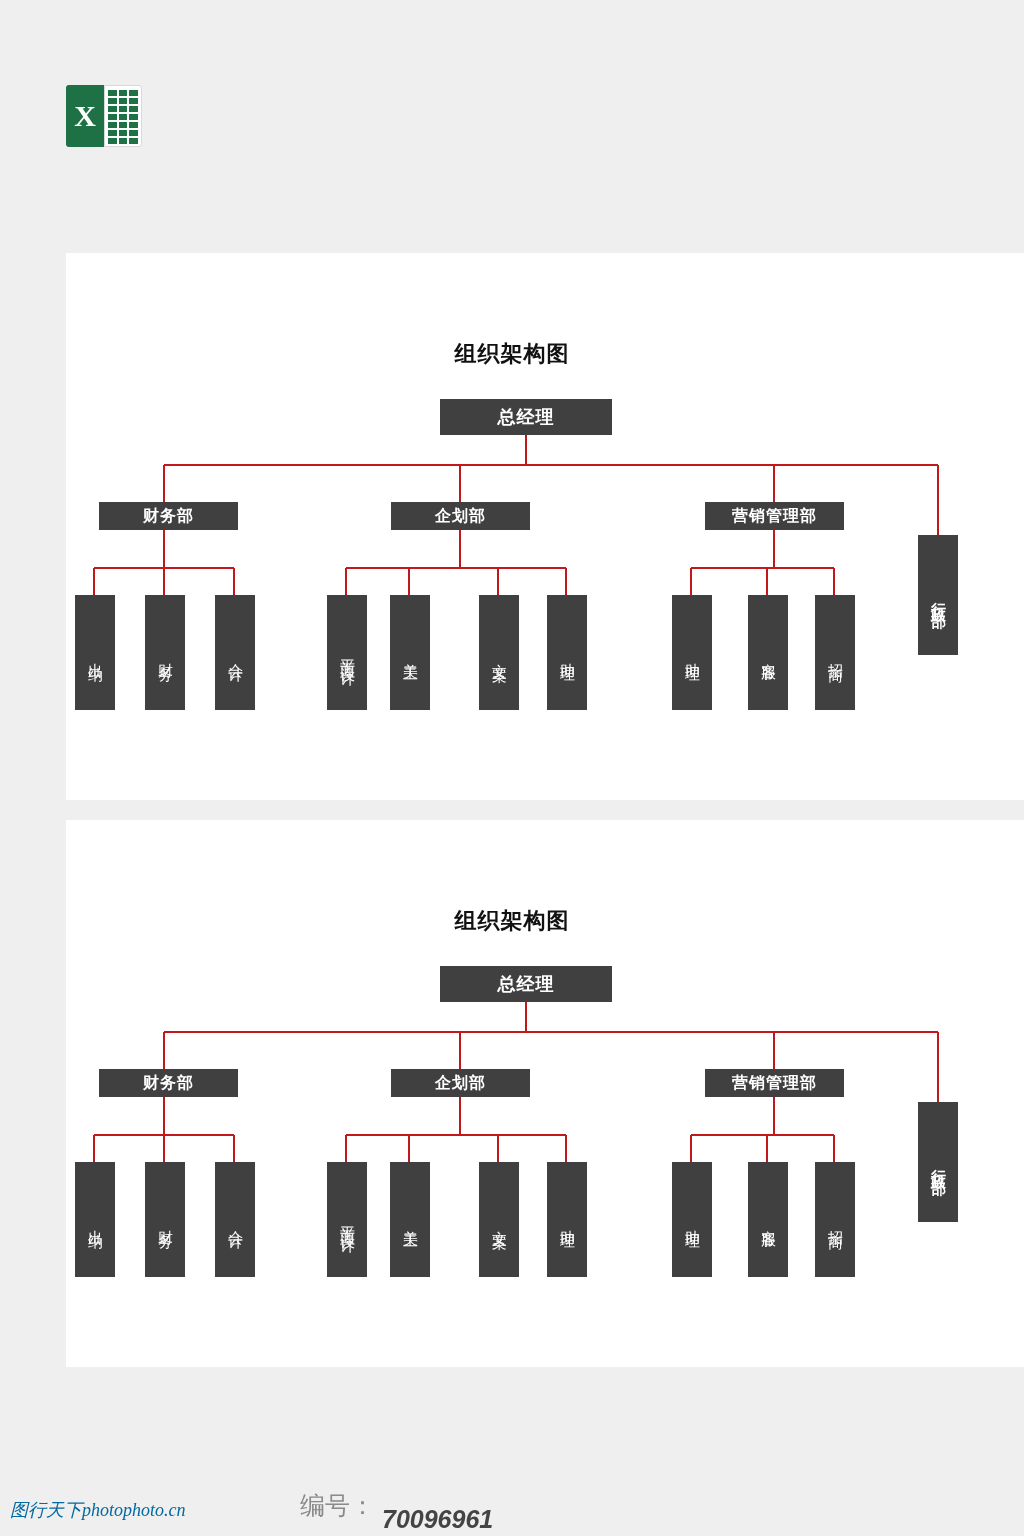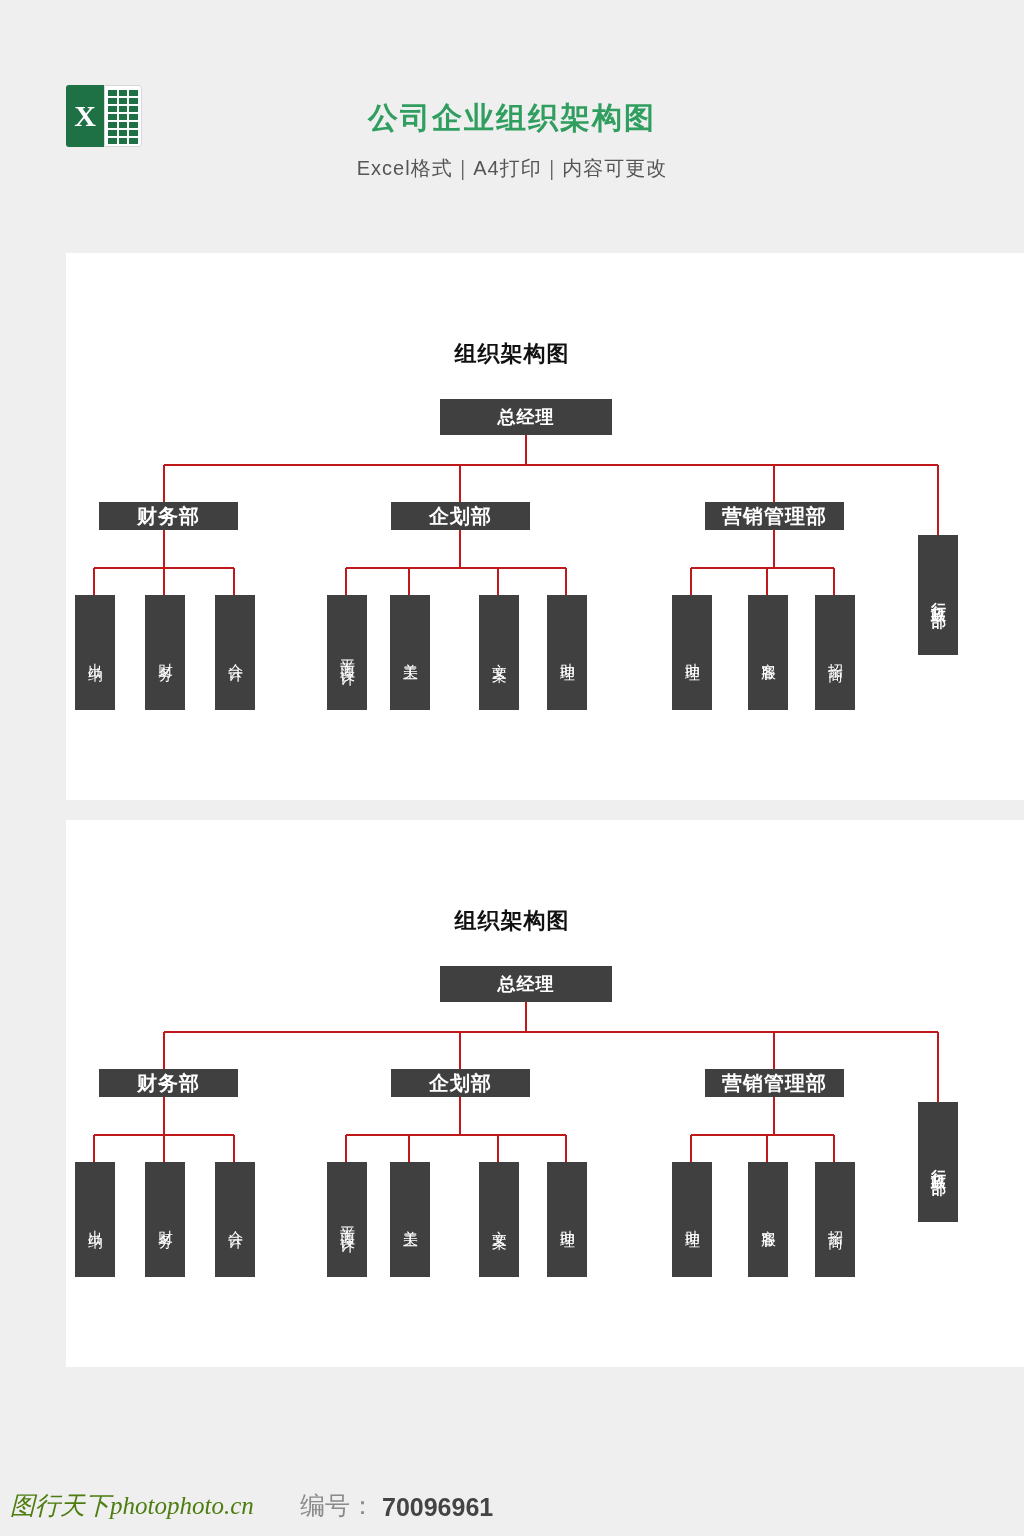--- a/index.html
+++ b/index.html
@@ -126,21 +126,21 @@
     background: #404040;
     color: #ffffff;
     box-sizing: border-box;
     display: flex;
     align-items: center;
     justify-content: center;
     text-align: center;
     font-weight: bold;
   }
   .node.h {       
-    font-size: 20px;
+    font-size: 16px;
     letter-spacing: 1px;
   }
   .node.v {       
     font-size: 15px;
     writing-mode: vertical-rl;
     text-orientation: upright;
     letter-spacing: 4px;
     font-weight: normal;
     padding-top: 4px;
   }
@@ -151,44 +151,45 @@
     position: absolute;
     left: 0;
     bottom: 0;
     width: 1024px;
     height: 72px;
   }
   .wm-text {
     position: absolute;
     left: 10px;
     bottom: 14px;
-    font-size: 25px;
-    color: #4d7c0f;
+    font-size: 18px;
+    color: #0369a1;
     font-family: "Liberation Serif", serif;
     font-style: italic;
     white-space: nowrap;
   }
   .wm-num {
     position: absolute;
     left: 300px;
     bottom: 14px;
     font-size: 25px;
     color: #8a8a8a;
     font-family: "Liberation Sans", sans-serif;
     white-space: nowrap;
   }
   .wm-id {
     position: absolute;
     left: 382px;
-    bottom: 14px;
+    bottom: 2px;
     font-size: 25px;
     color: #444;
     font-weight: bold;
     font-family: "Liberation Sans", sans-serif;
     white-space: nowrap;
+    font-style: italic;
   }
 </style>
 </head>
 <body>
 
 <div class="page">
 
   <div class="header">
 
     <div class="xls-logo">
@@ -213,22 +214,20 @@
           <i></i>
             <i></i>
             <i></i>
           <i></i>
             <i></i>
             <i></i>
         </div>
       </div>
     </div>
 
-    <div class="title-main">公司企业组织架构图</div>
-    <div class="title-sub">Excel格式｜A4打印｜内容可更改</div>
   </div>
 
   <div class="card" id="card-1">
     <div class="chart-title">组织架构图</div>
 
     <div class="chart">
       <svg width="892" height="547">
         <g stroke="#c1181b" stroke-width="2" fill="none">
 
           <path d="M460 174 L460 212"></path>

